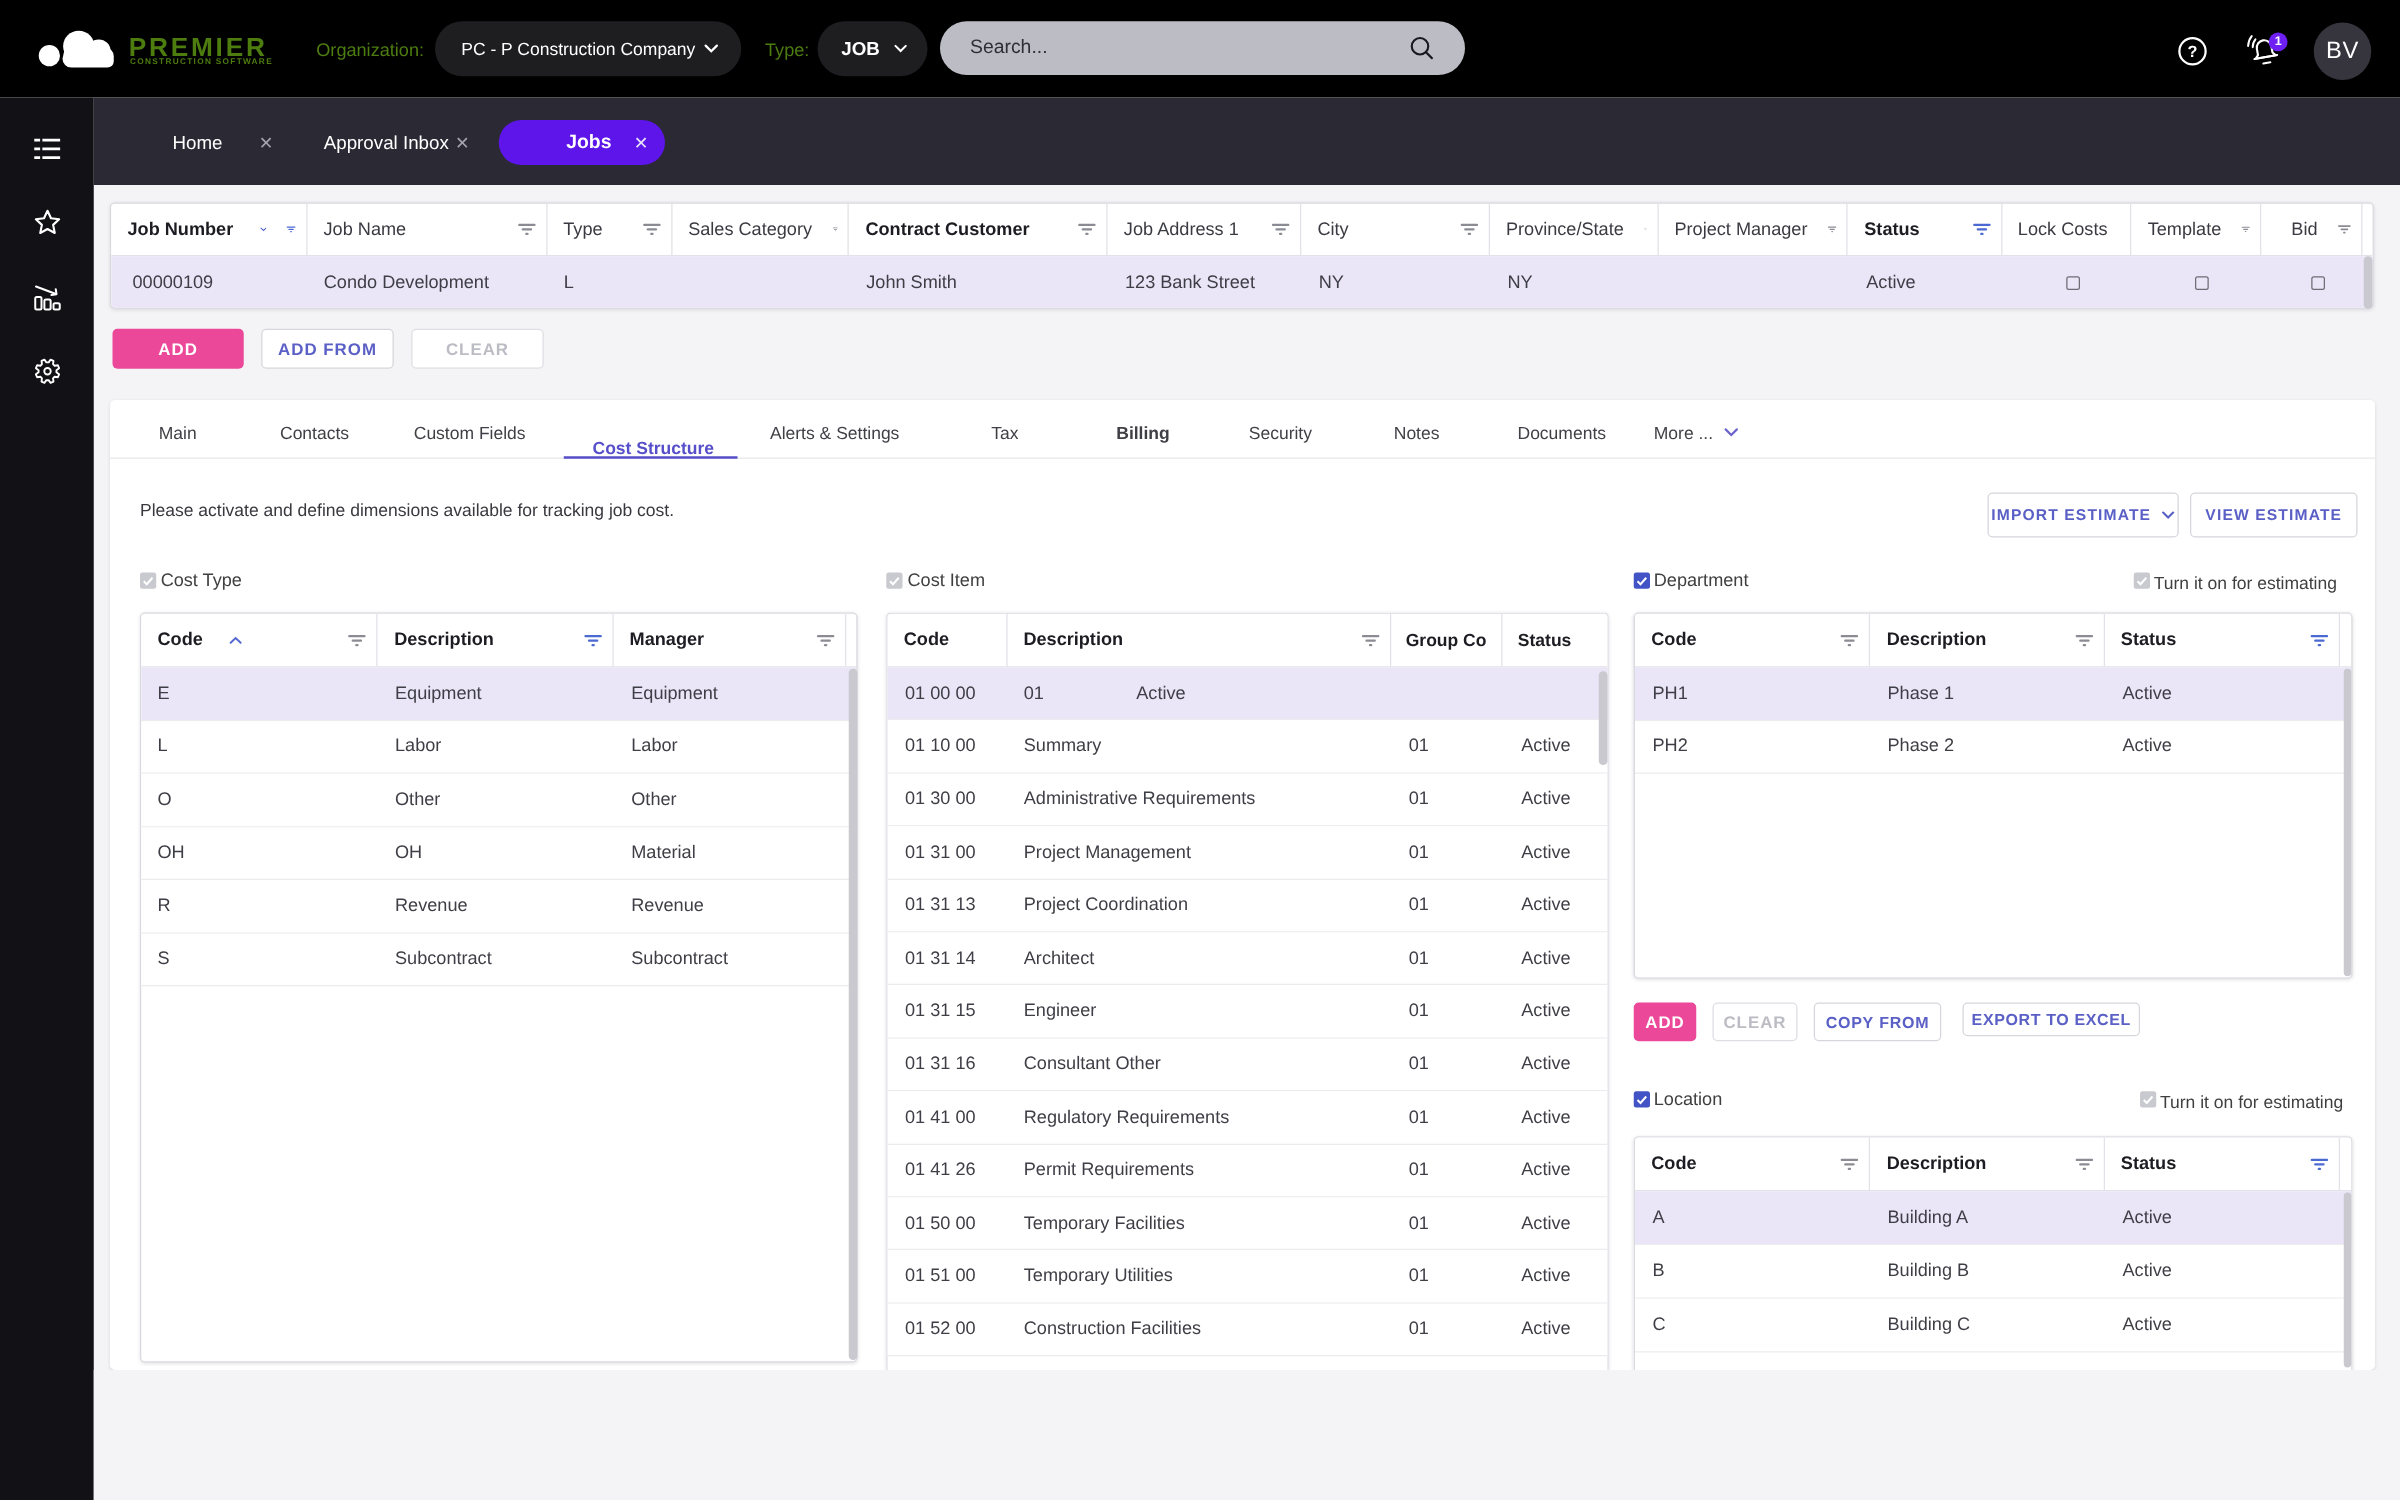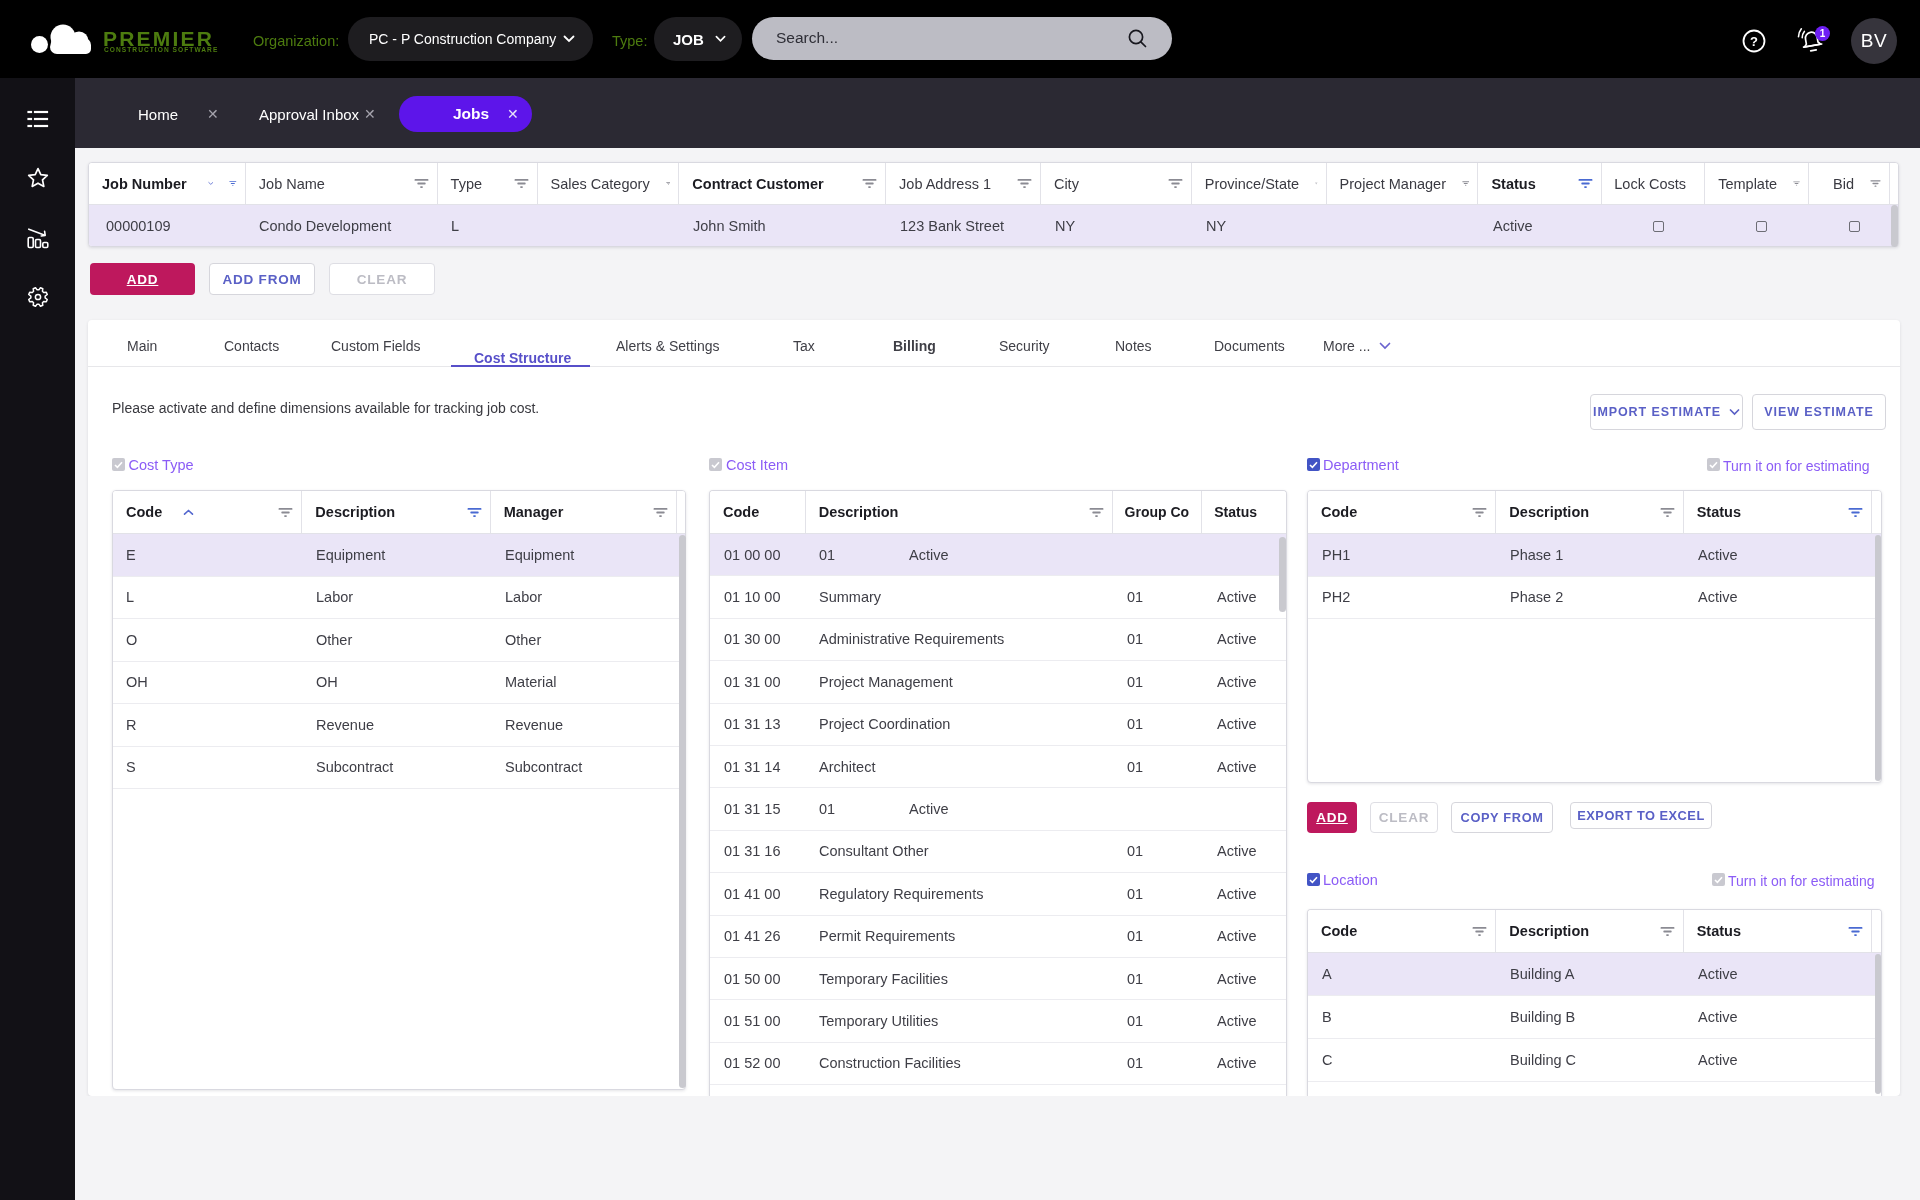--- a/index.html
+++ b/index.html
@@ -15,42 +15,42 @@
 
   
   .sidebar { left:0; top:78px; width:75px; height:1122px; background:#121116; }
   .tabstrip { left:75px; top:78px; width:1845px; height:70px; background:#2b2933; }
   .ttab { color:#fff; font-size:15px; font-weight:500; top:106px; white-space:nowrap; }
   .tclose { color:#a5a3ad; font-size:14px; top:106px; }
   .jobspill { left:399px; top:96px; width:133px; height:36px; background:#5d15ea; border-radius:18px; }
 
   
   .btn { display:flex; align-items:center; justify-content:center; font-size:13.5px; font-weight:bold; letter-spacing:0.8px; border-radius:4px; }
-  .btn-fill { background:#be185d; color:#fff;text-decoration:underline; }
+  .btn-fill { background:#ec4899; color:#fff; }
   .btn-line { background:#fff; border:1px solid #d6d6dc; color:#5a60c6; }
   .btn-dis  { background:#fff; border:1px solid #dedee4; color:#bcbcc4; }
 
   
   .grid { background:#fff; border:1px solid #d9d9e0; box-shadow:0 1px 3px rgba(40,40,60,0.13); border-radius:4px; overflow:hidden; }
   .ghead { display:flex; border-bottom:1px solid #e2e2e8; background:#fff; }
   .gh { display:flex; align-items:center; padding:0 8px 0 13px; border-right:1px solid #e2e2e8; font-size:14.5px; color:#3a3a42; white-space:nowrap; overflow:hidden;gap:16px; }
   .gh:last-child { border-right:none; }
   .gh b { color:#1c1c22; }
   .grow { display:flex; font-size:14.5px; color:#3e3e46; border-bottom:1px solid #ececf0; background:#fff; }
   .gc { display:flex; align-items:center; padding:0 8px 0 13px; overflow:hidden; white-space:nowrap; }
   .hl { background:#eae5f7; }
   .ml { margin-left:auto; }
   .thumb { background:#c9c9cf; border-radius:3.5px; }
 
   
   .cb { width:13px; height:13px; border-radius:2px; display:flex; align-items:center; justify-content:center; }
   .cb-grey { background:#c9c9d0; }
   .cb-ind { background:#4254c5; }
   .cb-empty { width:11px; height:11px; border:1.6px solid #6d6d75; border-radius:2px; background:transparent; }
-  .seclab { font-size:14.5px; color:#8b5cf6; white-space:nowrap; }
+  .seclab { font-size:14.5px; color:#404040; white-space:nowrap; }
 
   .tabtxt { font-size:14px; color:#3f3f46; font-weight:500; top:338px; white-space:nowrap; }
 </style>
 </head>
 <body>
 <div class="page">
 
   <div class="abs topbar">
 
     <svg class="abs" style="left:30px;top:20px" width="70" height="40" viewBox="0 0 70 40">
@@ -477,20 +477,21 @@
         <div class="gc" style="width:74px">Active</div>
       </div>
     <div class="grow" style="height:42.4px">
         <div class="gc" style="width:96px;padding-left:14px;">01 31 14</div>
         <div class="gc" style="width:308px">Architect</div>
         <div class="gc" style="width:90px">01</div>
         <div class="gc" style="width:74px">Active</div>
       </div>
     <div class="grow" style="height:42.4px">
         <div class="gc" style="width:96px;padding-left:14px;">01 31 15</div>
+        <div class="gc" style="width:308px">Engineer</div>
         <div class="gc" style="width:90px">01</div>
         <div class="gc" style="width:74px">Active</div>
       </div>
     <div class="grow" style="height:42.4px">
         <div class="gc" style="width:96px;padding-left:14px;">01 31 16</div>
         <div class="gc" style="width:308px">Consultant Other</div>
         <div class="gc" style="width:90px">01</div>
         <div class="gc" style="width:74px">Active</div>
       </div>
     <div class="grow" style="height:42.4px">

